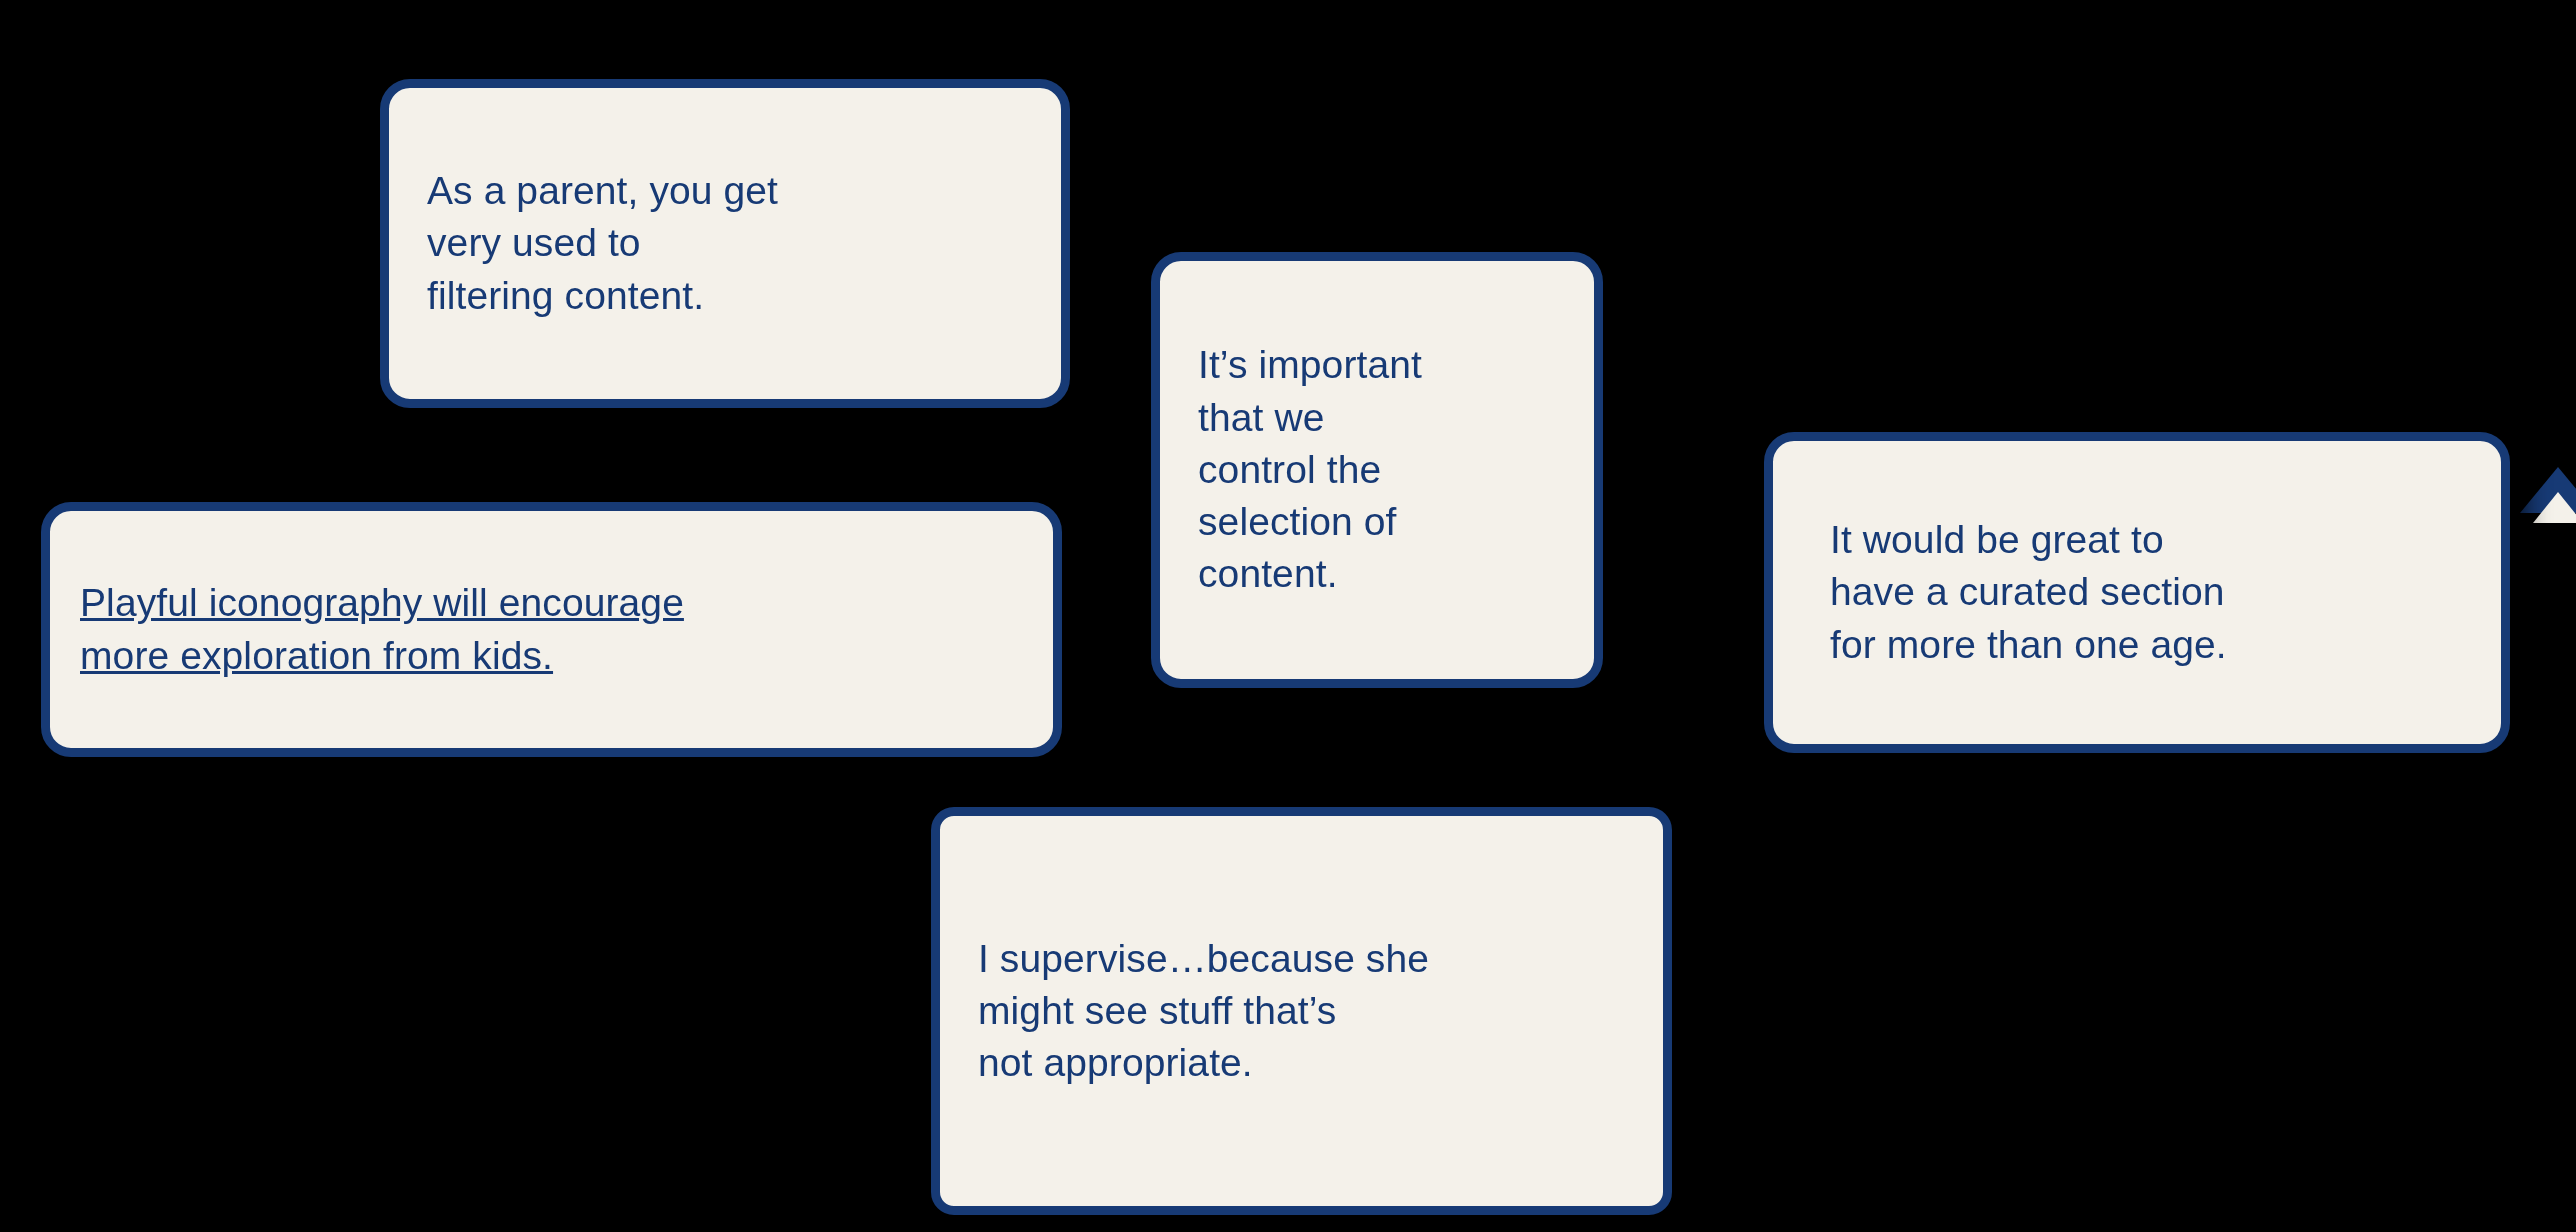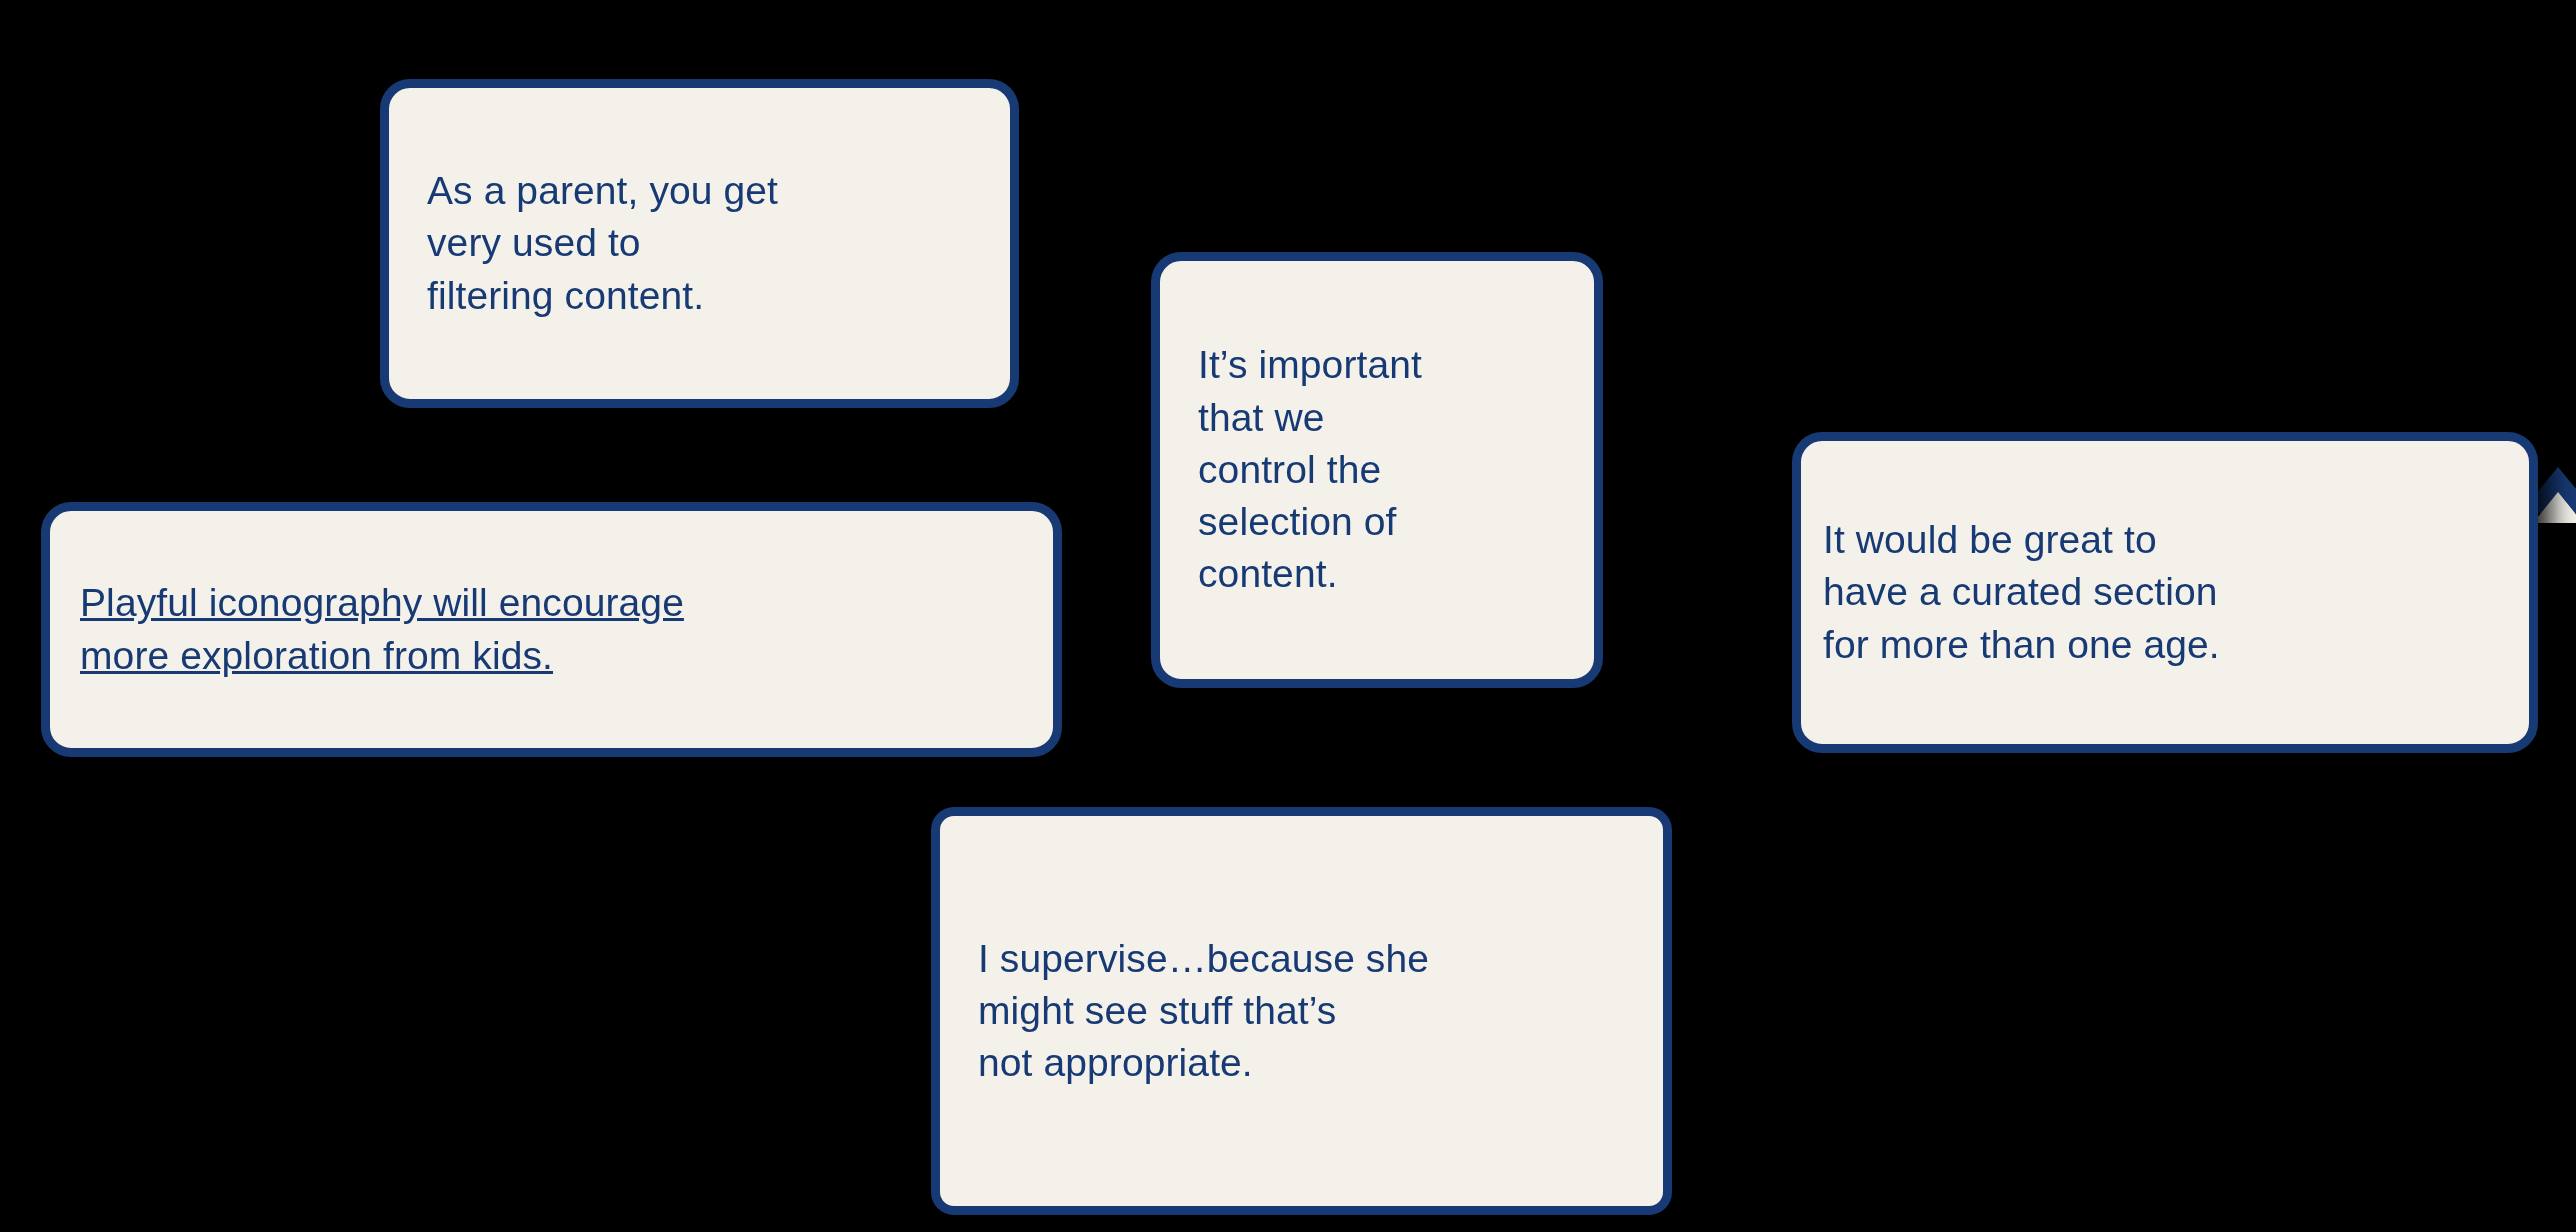--- a/index.html
+++ b/index.html
@@ -81,27 +81,27 @@
   }
   .tail.up .tri-fill {
     border-left: 25.5px solid transparent;
     border-right: 25.5px solid transparent;
     border-bottom: 31px solid var(--fill, #F4F1EA);
     left: -25.5px;
     bottom: -10px;
   }
 
   
-  #bubble-0 { left: 380px;  top: 79px;   width: 639px;  height: 329px; padding: 0 38px; }
+  #bubble-0 { left: 380px;  top: 79px;   width: 690px;  height: 329px; padding: 0 38px; }
   #bubble-0 .tail { left: 1030px; top: 234px; }
 
   #bubble-1 { left: 1151px; top: 252px;  width: 452px;  height: 436px; padding: 0 38px; }
   #bubble-1 .tail { left: 1398px; top: 252px; }
 
-  #bubble-2 { left: 1764px; top: 432px;  width: 746px;  height: 321px; padding: 0 22px; margin-left: 28px; }
+  #bubble-2 { left: 1764px; top: 432px;  width: 746px;  height: 321px; padding: 0 57px; }
   #bubble-2 .tail { left: 1764px; top: 576px; }
 
   #bubble-3 { left: 41px;   top: 502px;  width: 1021px; height: 255px; padding: 0 30px; text-decoration: underline; }
   #bubble-3 .tail { left: 553px;  top: 756px; }
 
   #bubble-4 { left: 931px; top: 807px;  width: 741px;  height: 408px; padding: 4px 38px; border-radius: 23px; }
   #bubble-4 .tail { left: 1671px; top: 965px; }
 </style>
 </head>
 <body style="background: rgb(0, 0, 0);">

